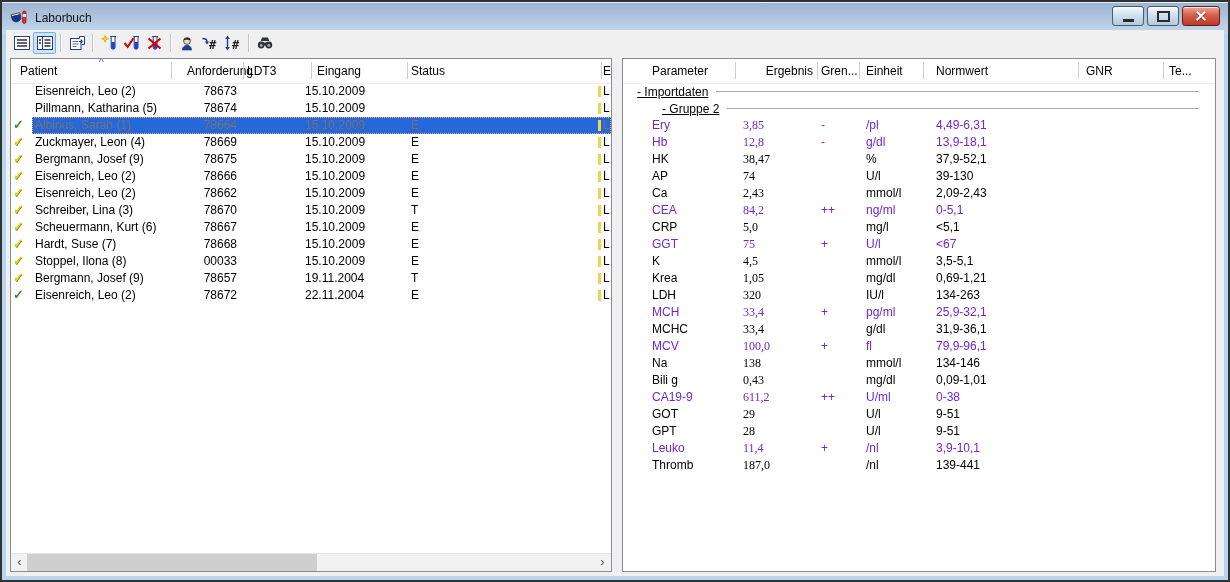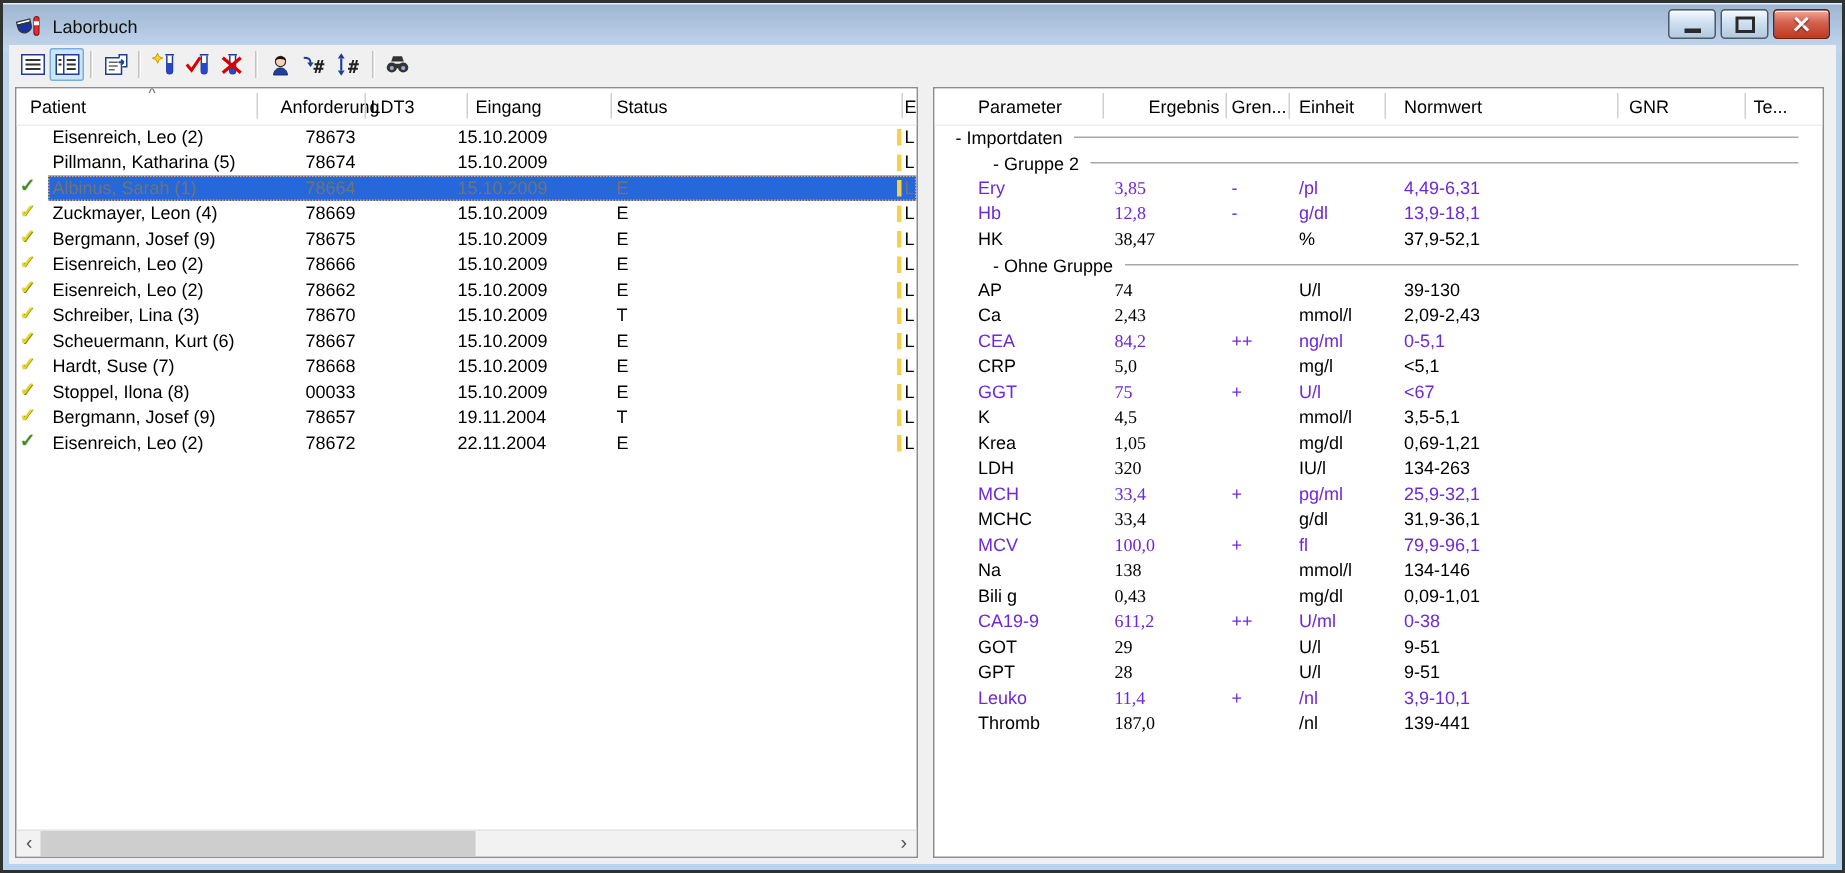--- a/index.html
+++ b/index.html
@@ -57,21 +57,21 @@
   
   .hscroll{position:absolute;left:0;right:0;bottom:0;height:17px;background:#f2f2f2;border-top:1px solid #e4e4e4;}
   .sarrow{position:absolute;top:0;width:17px;height:17px;text-align:center;font-size:13px;line-height:15px;color:#555;}
   .sarrow.l{left:0;} .sarrow.r{right:0;}
   .sthumb{position:absolute;left:16px;top:0;width:290px;height:17px;background:#cecece;}
   
   .prow{position:relative;height:17px;font-size:12px;line-height:17px;color:#000;white-space:nowrap;}
   .prow.abn .cell{color:#6d28d9;}
   .p-name{left:29px;} .p-erg{left:120px;width:70px;text-align:left;font-family:Liberation Serif, serif;} .p-gr{left:198px;}
   .p-un{left:243px;text-align:center;} .p-no{left:313px;} .p-gnr{left:463px;} .p-te{left:546px;}
-  .grow{display:flex;align-items:center;height:17px;font-size:12px;color:#000;white-space:nowrap;}
+  .grow{display:flex;align-items:center;height:17px;font-size:12px;color:#000;white-space:nowrap;text-decoration:underline;}
   .grow .gline{flex:1;height:0;border-top:1px solid #a8a8a8;margin:0 16px 0 8px;}
   .g0{padding-left:14px;} .g1{padding-left:39px;}
 </style>
 </head>
 <body>
 
 <div class="win">
   <div class="titlebar">
     <svg class="appicon" viewBox="0 0 20 18">
       <g transform="rotate(-14 8 9)">
@@ -400,24 +400,20 @@
             </div>
             <div class="prow">
               <span class="cell p-name">HK</span>
               <span class="cell p-erg">38,47</span>
               <span class="cell p-gr"></span>
               <span class="cell p-un">%</span>
               <span class="cell p-no">37,9-52,1</span>
               <span class="cell p-gnr"></span>
               <span class="cell p-te"></span>
             </div>
-            <div class="grow g1">
-              <span>- Ohne Gruppe</span>
-              <div class="gline"></div>
-            </div>
             <div class="prow">
               <span class="cell p-name">AP</span>
               <span class="cell p-erg">74</span>
               <span class="cell p-gr"></span>
               <span class="cell p-un">U/l</span>
               <span class="cell p-no">39-130</span>
               <span class="cell p-gnr"></span>
               <span class="cell p-te"></span>
             </div>
             <div class="prow">

